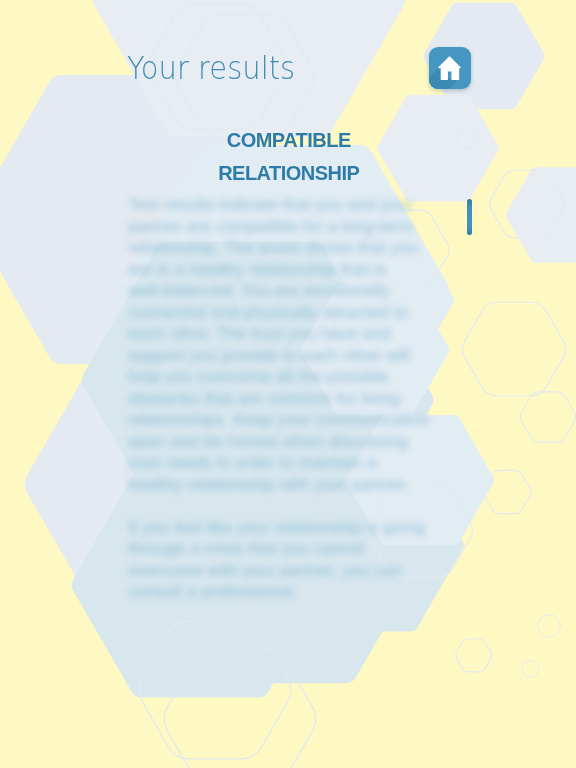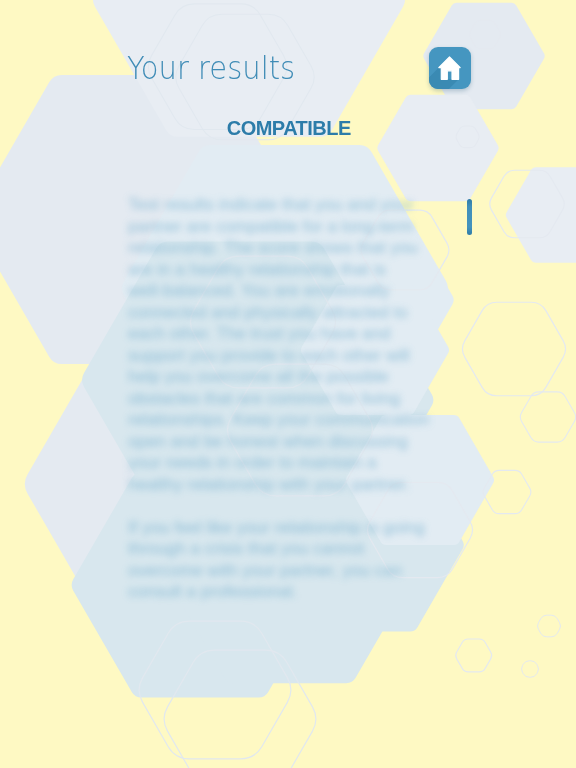--- a/index.html
+++ b/index.html
@@ -34,21 +34,21 @@
     left:429px; top:47px;
     width:42px; height:42px;
     border-radius:9px;
     background:#4596c0;
     overflow:hidden;
     box-shadow:0 2px 4px rgba(40,90,120,0.28);
   }
   .home-btn svg { position:absolute; left:0; top:0; }
   .result-heading {
     position:absolute;
-    left:129px; top:112px;
+    left:129px; top:124px;
     width:320px;
     text-align:center;
     color:#2c7ca9;
     font-weight:bold;
     font-size:20px;
     line-height:33.3px;
     letter-spacing:-0.52px;
   }
   .result-heading > div { text-indent:-0.52px; }
   .body-text {
@@ -120,20 +120,21 @@
       <svg width="42" height="42" viewBox="0 0 42 42">
         <g>
           <path d="M9.8 20.6 L12.3 20.6 L12.3 32.3 L29.6 32.3 L-40.4 102.3 L-60.2 90.6 Z" fill="#3a8ab3"></path>
         </g>
         <path d="M18.3 32.3 V23.8 H23.0 V32.3 H29.6 V20.6 H31.2 L20.5 10.0 L9.8 20.6 H12.3 V32.3 Z" fill="#ffffff" stroke="#ffffff" stroke-width="1.2" stroke-linejoin="round"></path>
       </svg>
     </div>
 
     <div class="result-heading">
       <div>COMPATIBLE</div>
+      <div>RELATIONSHIP</div>
     </div>
 
     <div class="body-text">
       <p>Test results indicate that you and your partner are compatible for a long‑term relationship. The score shows that you are in a healthy relationship that is well‑balanced. You are emotionally connected and physically attracted to each other. The trust you have and support you provide to each other will help you overcome all the possible obstacles that are common for living relationships. Keep your communication open and be honest when discussing your needs in order to maintain a healthy relationship with your partner.</p>
       <p>If you feel like your relationship is going through a crisis that you cannot overcome with your partner, you can consult a professional.</p>
     </div>
 
     <div class="scrollthumb"></div>
   </div>
 </div>

